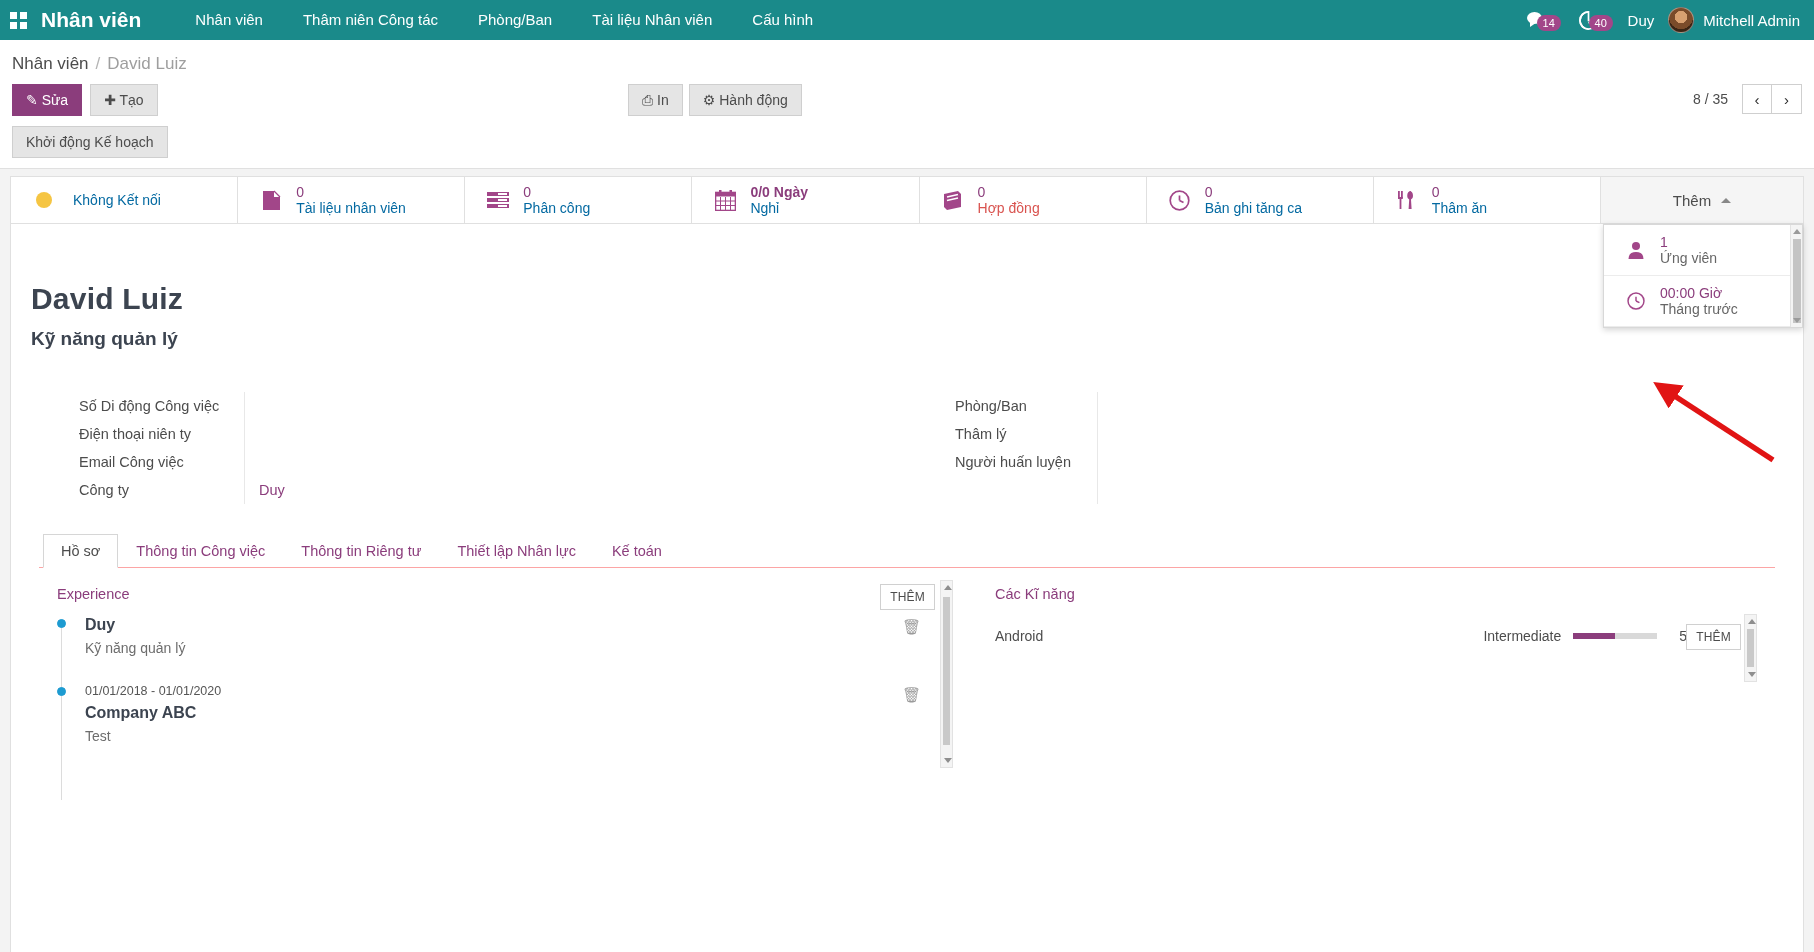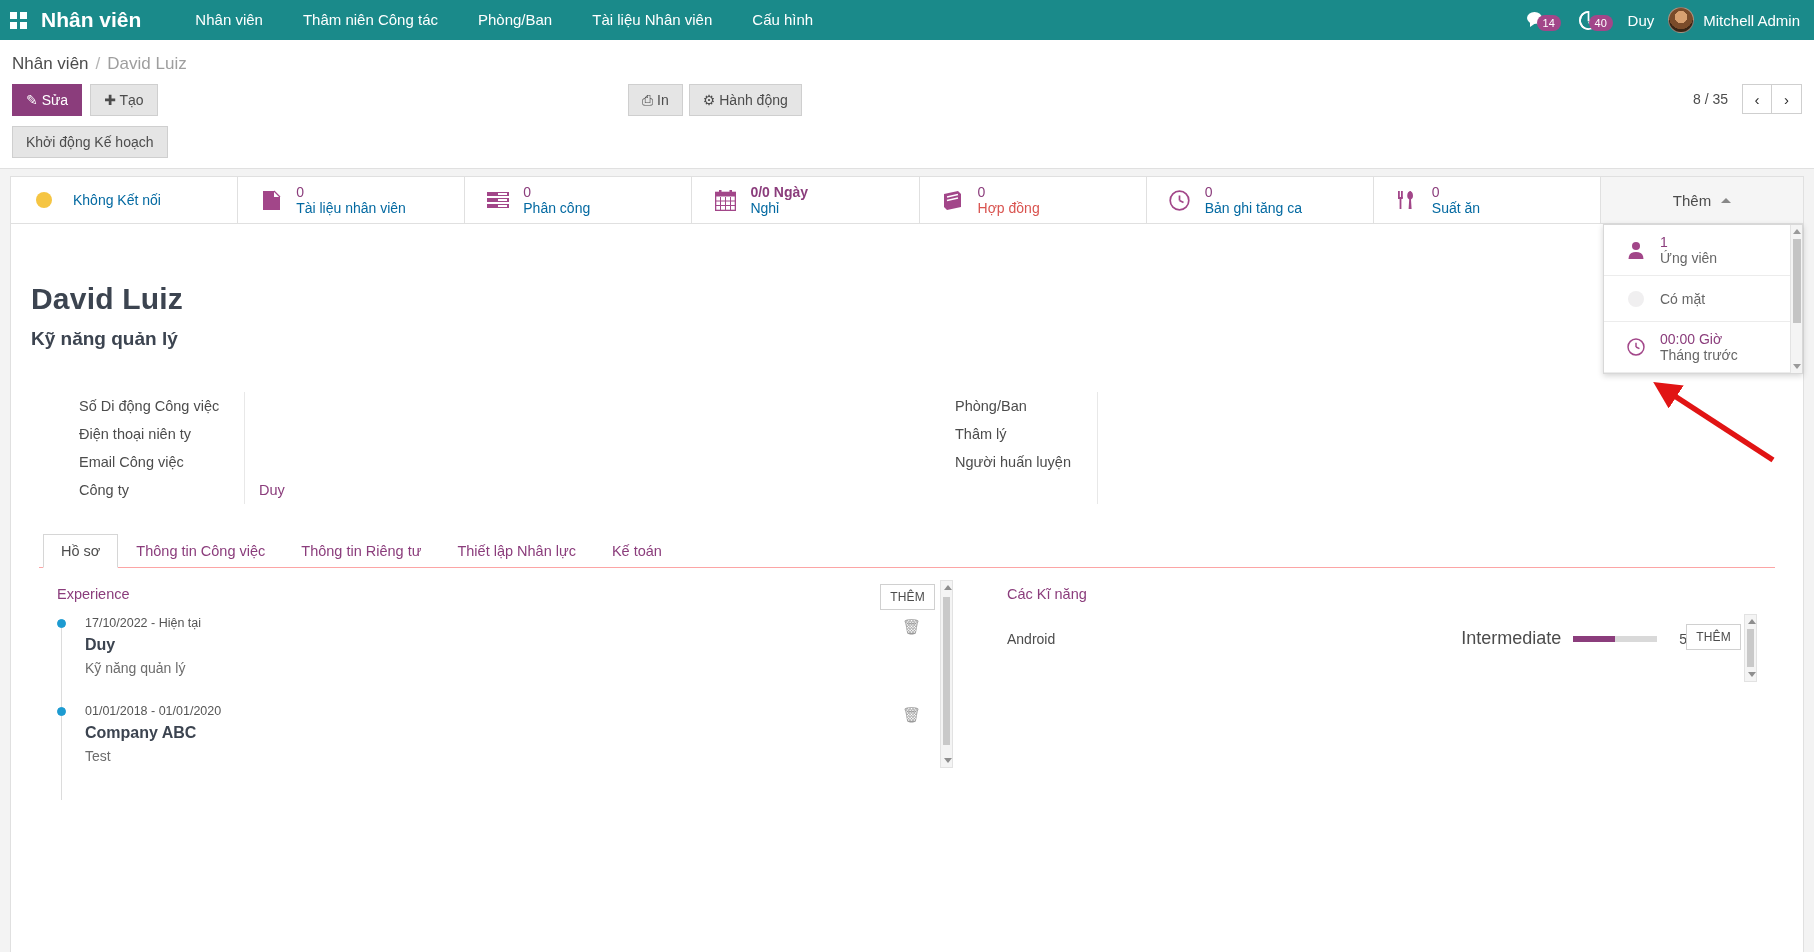--- a/index.html
+++ b/index.html
@@ -319,21 +319,21 @@
     margin-bottom: -1px;
     white-space: nowrap;
   }
   .tab.active {
     color: #4c4c4c;
     background: #ffffff;
     border-color: #d6d6d6 #d6d6d6 #ffffff;
   }
 
   
-  .tab-pane { display: flex; padding: 16px 6px 0 6px; gap: 22px; }
+  .tab-pane { display: flex; padding: 16px 6px 0 6px; gap: 10px; }
   .pane-left { flex: 0 0 916px; position: relative; }
   .pane-right { flex: 1; position: relative; padding-left: 22px; }
 
   .pane-title {
     color: #8b3d7c;
     font-size: 14.5px;
     margin: 2px 0 14px 12px;
   }
   .add-btn {
     position: absolute;
@@ -407,21 +407,21 @@
   }
   .skill-group-name { font-size: 15px; font-weight: bold; color: #3c4450; }
   .skill-row {
     display: flex;
     align-items: center;
     padding: 12px 36px 4px 2px;
     font-size: 14px;
     color: #4c4c4c;
   }
   .skill-name { flex: 1; }
-  .skill-level { color: #4c4c4c; margin-right: 12px; font-size: 18px; }
+  .skill-level { color: #4c4c4c; margin-right: 12px; font-size: 14px; }
   .progress {
     width: 84px; height: 6px;
     background: #d9d9d9;
     margin-right: 14px;
     flex: none;
   }
   .progress > i { display:block; height: 100%; background: #8b3d7c; }
   .skill-pct { width: 36px; text-align: right; font-size: 14px; margin-right: 8px; }
   .skill-trash { color: #9b9b9b; cursor: pointer; font-size: 14px; }
 </style>
@@ -605,49 +605,41 @@
         <svg width="20" height="20" viewBox="0 0 20 20">
           <rect x="1" y="1" width="1.8" height="7" fill="#a24689"></rect>
           <rect x="4" y="1" width="1.8" height="7" fill="#a24689"></rect>
           <rect x="1" y="7" width="4.8" height="2" fill="#a24689"></rect>
           <rect x="2.6" y="8" width="1.8" height="11" fill="#a24689"></rect>
           <path d="M12 1 q4 0 4 5 q0 3 -2 3.5 l0.6 9.5 h-3 l0.6 -9.5 q-2 -0.5 -2 -3.5 q0 -5 4 -5 z" fill="#a24689"></path>
         </svg>
       </span>
       <div class="stat-text">
         <div class="stat-value">0</div>
-        <div class="stat-label">Suất ăn</div>
+        <div class="stat-label">Thâm ăn</div>
       </div>
     </div>
 
     <div class="stat-more">
       <span>Thêm</span>
       <span class="caret-up"></span>
     </div>
   </div>
 
   <div class="more-dropdown">
     <div class="dd-item">
       <span class="dd-ico">
         <svg width="18" height="18" viewBox="0 0 18 18">
           <circle cx="9" cy="5" r="4" fill="#a24689"></circle>
           <path d="M1.5 18 q0 -7 7.5 -7 q7.5 0 7.5 7 z" fill="#a24689"></path>
         </svg>
       </span>
       <div class="dd-text">
         <div class="dd-value">1</div>
         <div class="dd-label">Ứng viên</div>
-      </div>
-    </div>
-    <div class="dd-item">
-      <span class="dd-ico">
-            <i class="dd-circle"></i>
-          </span>
-      <div class="dd-text">
-        <div class="dd-label">Có mặt</div>
       </div>
     </div>
     <div class="dd-item">
       <span class="dd-ico">
         <svg width="18" height="18" viewBox="0 0 21 21">
           <circle cx="10.5" cy="10.5" r="9.3" fill="none" stroke="#a24689" stroke-width="1.7"></circle>
           <line x1="10.5" y1="10.5" x2="10.5" y2="5.5" stroke="#a24689" stroke-width="1.7"></line>
           <line x1="10.5" y1="10.5" x2="14.5" y2="12.5" stroke="#a24689" stroke-width="1.7"></line>
         </svg>
       </span>
@@ -716,21 +708,20 @@
 
       <div class="tab-pane">
 
         <div class="pane-left">
           <div class="pane-title">Experience</div>
           <button class="add-btn add-exp">THÊM</button>
 
           <div class="timeline">
             <div class="tl-item">
               <span class="tl-dot"></span>
-              <div class="tl-date">17/10/2022 - Hiện tại</div>
               <div class="tl-title">Duy</div>
               <div class="tl-sub">Kỹ năng quản lý</div>
               <span class="tl-trash">🗑</span>
             </div>
             <div class="tl-item">
               <span class="tl-dot"></span>
               <div class="tl-date">01/01/2018 - 01/01/2020</div>
               <div class="tl-title">Company ABC</div>
               <div class="tl-sub">Test</div>
               <span class="tl-trash">🗑</span>

